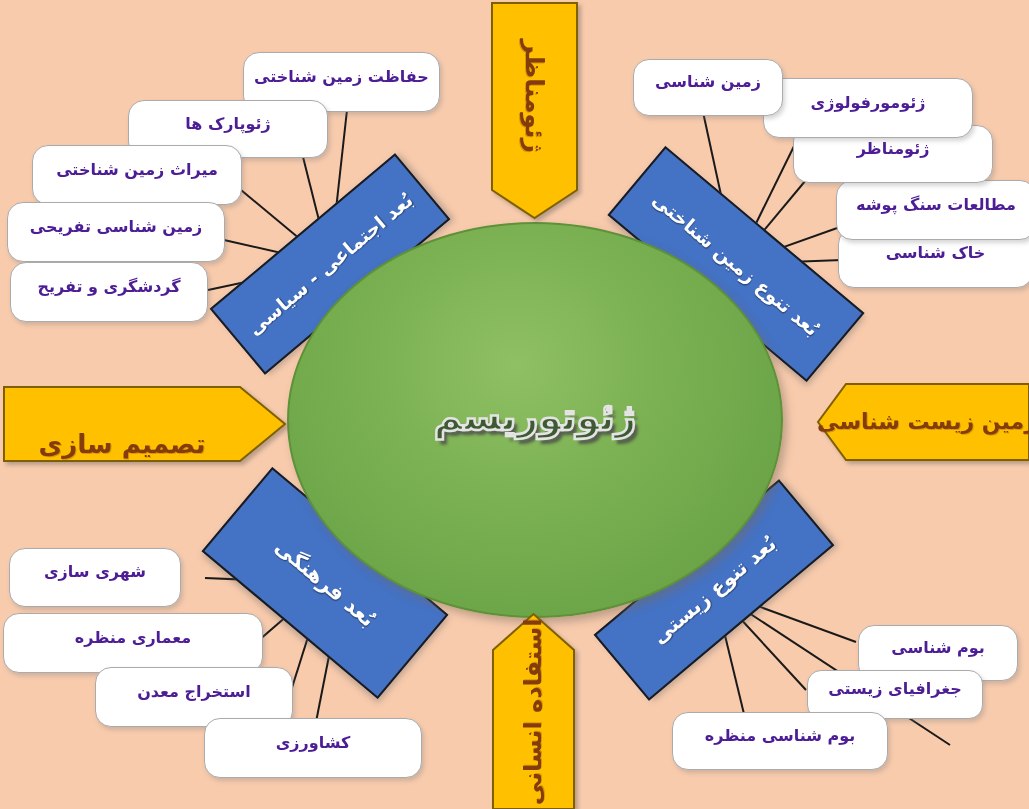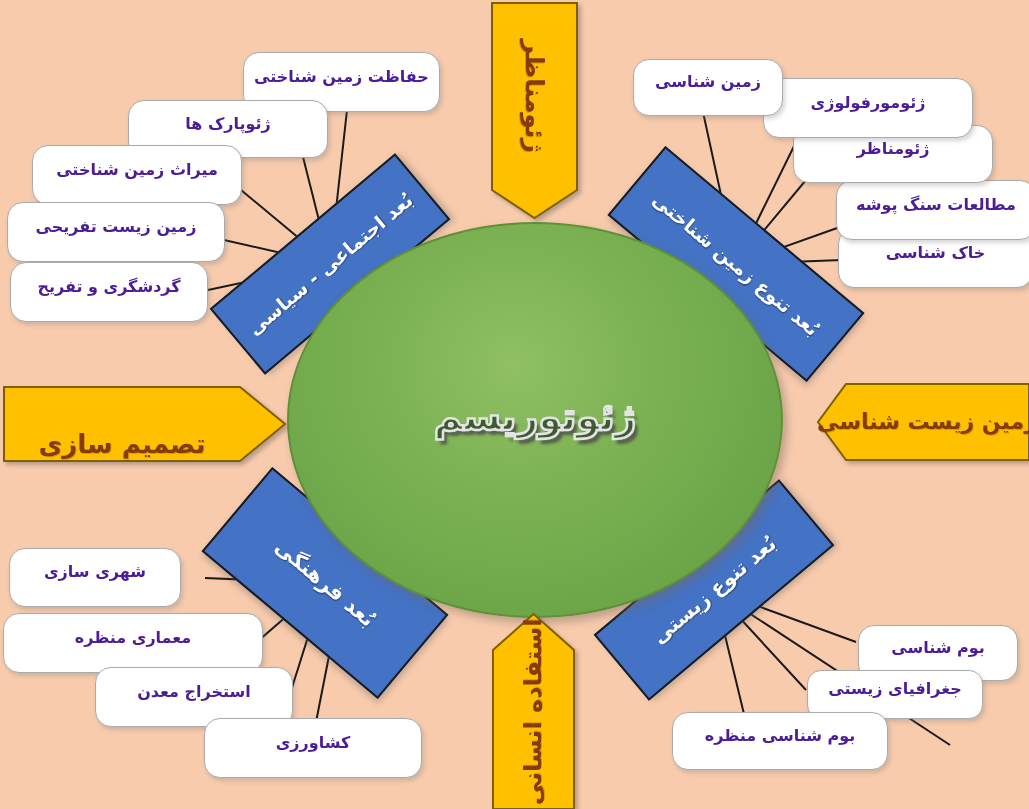--- a/index.html
+++ b/index.html
@@ -134,21 +134,21 @@
   <div class="label-box" style="left:243px;top:52px;width:197px;height:60px;">
     <span>حفاظت زمین شناختی</span>
     </div>
   <div class="label-box" style="left:128px;top:100px;width:200px;height:58px;">
     <span>ژئوپارک ها</span>
     </div>
   <div class="label-box" style="left:32px;top:145px;width:210px;height:60px;">
     <span>میراث زمین شناختی</span>
     </div>
   <div class="label-box" style="left:7px;top:202px;width:218px;height:60px;">
-    <span>زمین زیست تفریحی</span>
+    <span>زمین شناسی تفریحی</span>
     </div>
   <div class="label-box" style="left:10px;top:262px;width:198px;height:60px;">
     <span>گردشگری و تفریح</span>
     </div>
 
   <div class="label-box" style="left:838px;top:228px;width:195px;height:60px;">
     <span>خاک شناسی</span>
     </div>
   <div class="label-box" style="left:836px;top:180px;width:200px;height:60px;">
     <span>مطالعات سنگ پوشه</span>

